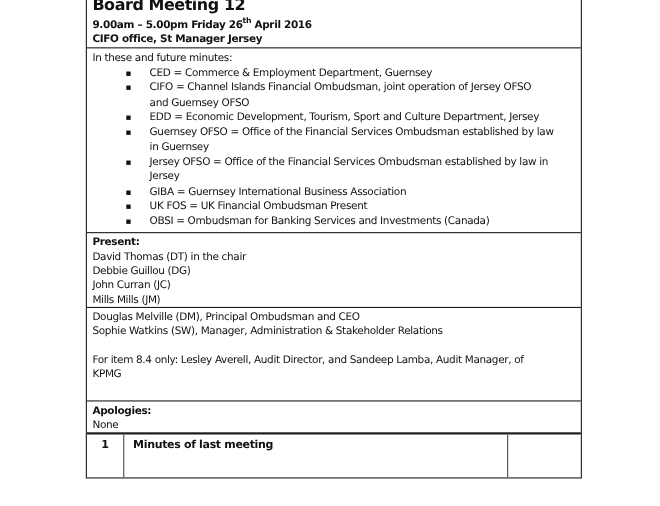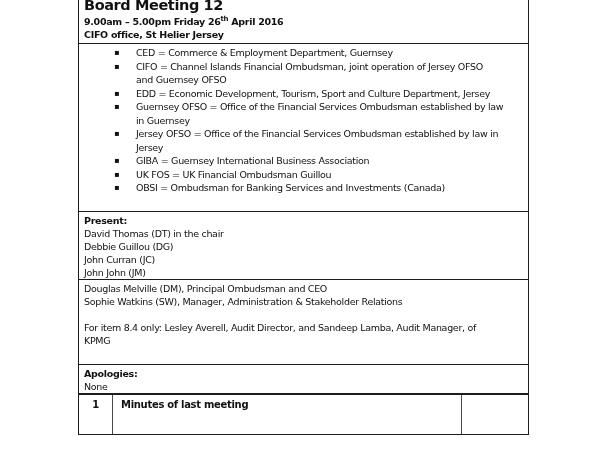--- a/index.html
+++ b/index.html
@@ -74,46 +74,47 @@
 </style>
 </head>
 <body>
 
 <div class="page">
   <div class="doc-table">
 
     <div class="row row-header">
       <div class="title-big">Board Meeting 12</div>
       <div class="sub-bold"><span>9.00am – 5.00pm Friday 26</span><sup>th</sup><span> April 2016</span></div>
-      <div class="sub-bold">CIFO office, St Helier Jersey</div>
+      <div class="sub-bold">CIFO office, St Manager Jersey</div>
     </div>
 
     <div class="row row-abbrev">
+      <div class="intro">In these and future minutes:</div>
       <ul class="abbrev-list">
         <li><span class="bullet">▪</span><span>CED = Commerce &amp; Employment Department, Guernsey</span></li>
         <li><span class="bullet">▪</span><span>CIFO = Channel Islands Financial Ombudsman, joint operation of Jersey OFSO
 and Guernsey OFSO</span></li>
         <li><span class="bullet">▪</span><span>EDD = Economic Development</span><span class="u">, Tourism, Sport and Culture</span><span> Department, Jersey</span></li>
         <li><span class="bullet">▪</span><span>Guernsey OFSO = Office of the Financial Services Ombudsman established by law
 in Guernsey</span></li>
         <li><span class="bullet">▪</span><span>Jersey OFSO = Office of the Financial Services Ombudsman established by law in
 Jersey</span></li>
         <li><span class="bullet">▪</span><span>GIBA = Guernsey International Business Association</span></li>
-        <li><span class="bullet">▪</span><span>UK FOS = UK Financial Ombudsman Guillou</span></li>
+        <li><span class="bullet">▪</span><span>UK FOS = UK Financial Ombudsman Present</span></li>
         <li><span class="bullet">▪</span><span>OBSI = Ombudsman for Banking Services and Investments (Canada)</span></li>
       </ul>
     </div>
 
 
     <div class="row row-present">
       <div class="label-bold">Present:</div>
       <div>David Thomas (DT) in the chair</div>
       <div>Debbie Guillou (DG)</div>
       <div>John Curran (JC)</div>
-      <div>John John (JM)</div>
+      <div>Mills Mills (JM)</div>
     </div>
 
     <div class="row row-attend">
       <div>Douglas Melville (DM), Principal Ombudsman and CEO</div>
       <div>Sophie Watkins (SW), Manager, Administration &amp; Stakeholder Relations</div>
       <div class="pre-line note-gap">For item 8.4 only: Lesley Averell, Audit Director, and Sandeep Lamba, Audit Manager, of
 KPMG</div>
     </div>
 
     <div class="row row-apologies">

